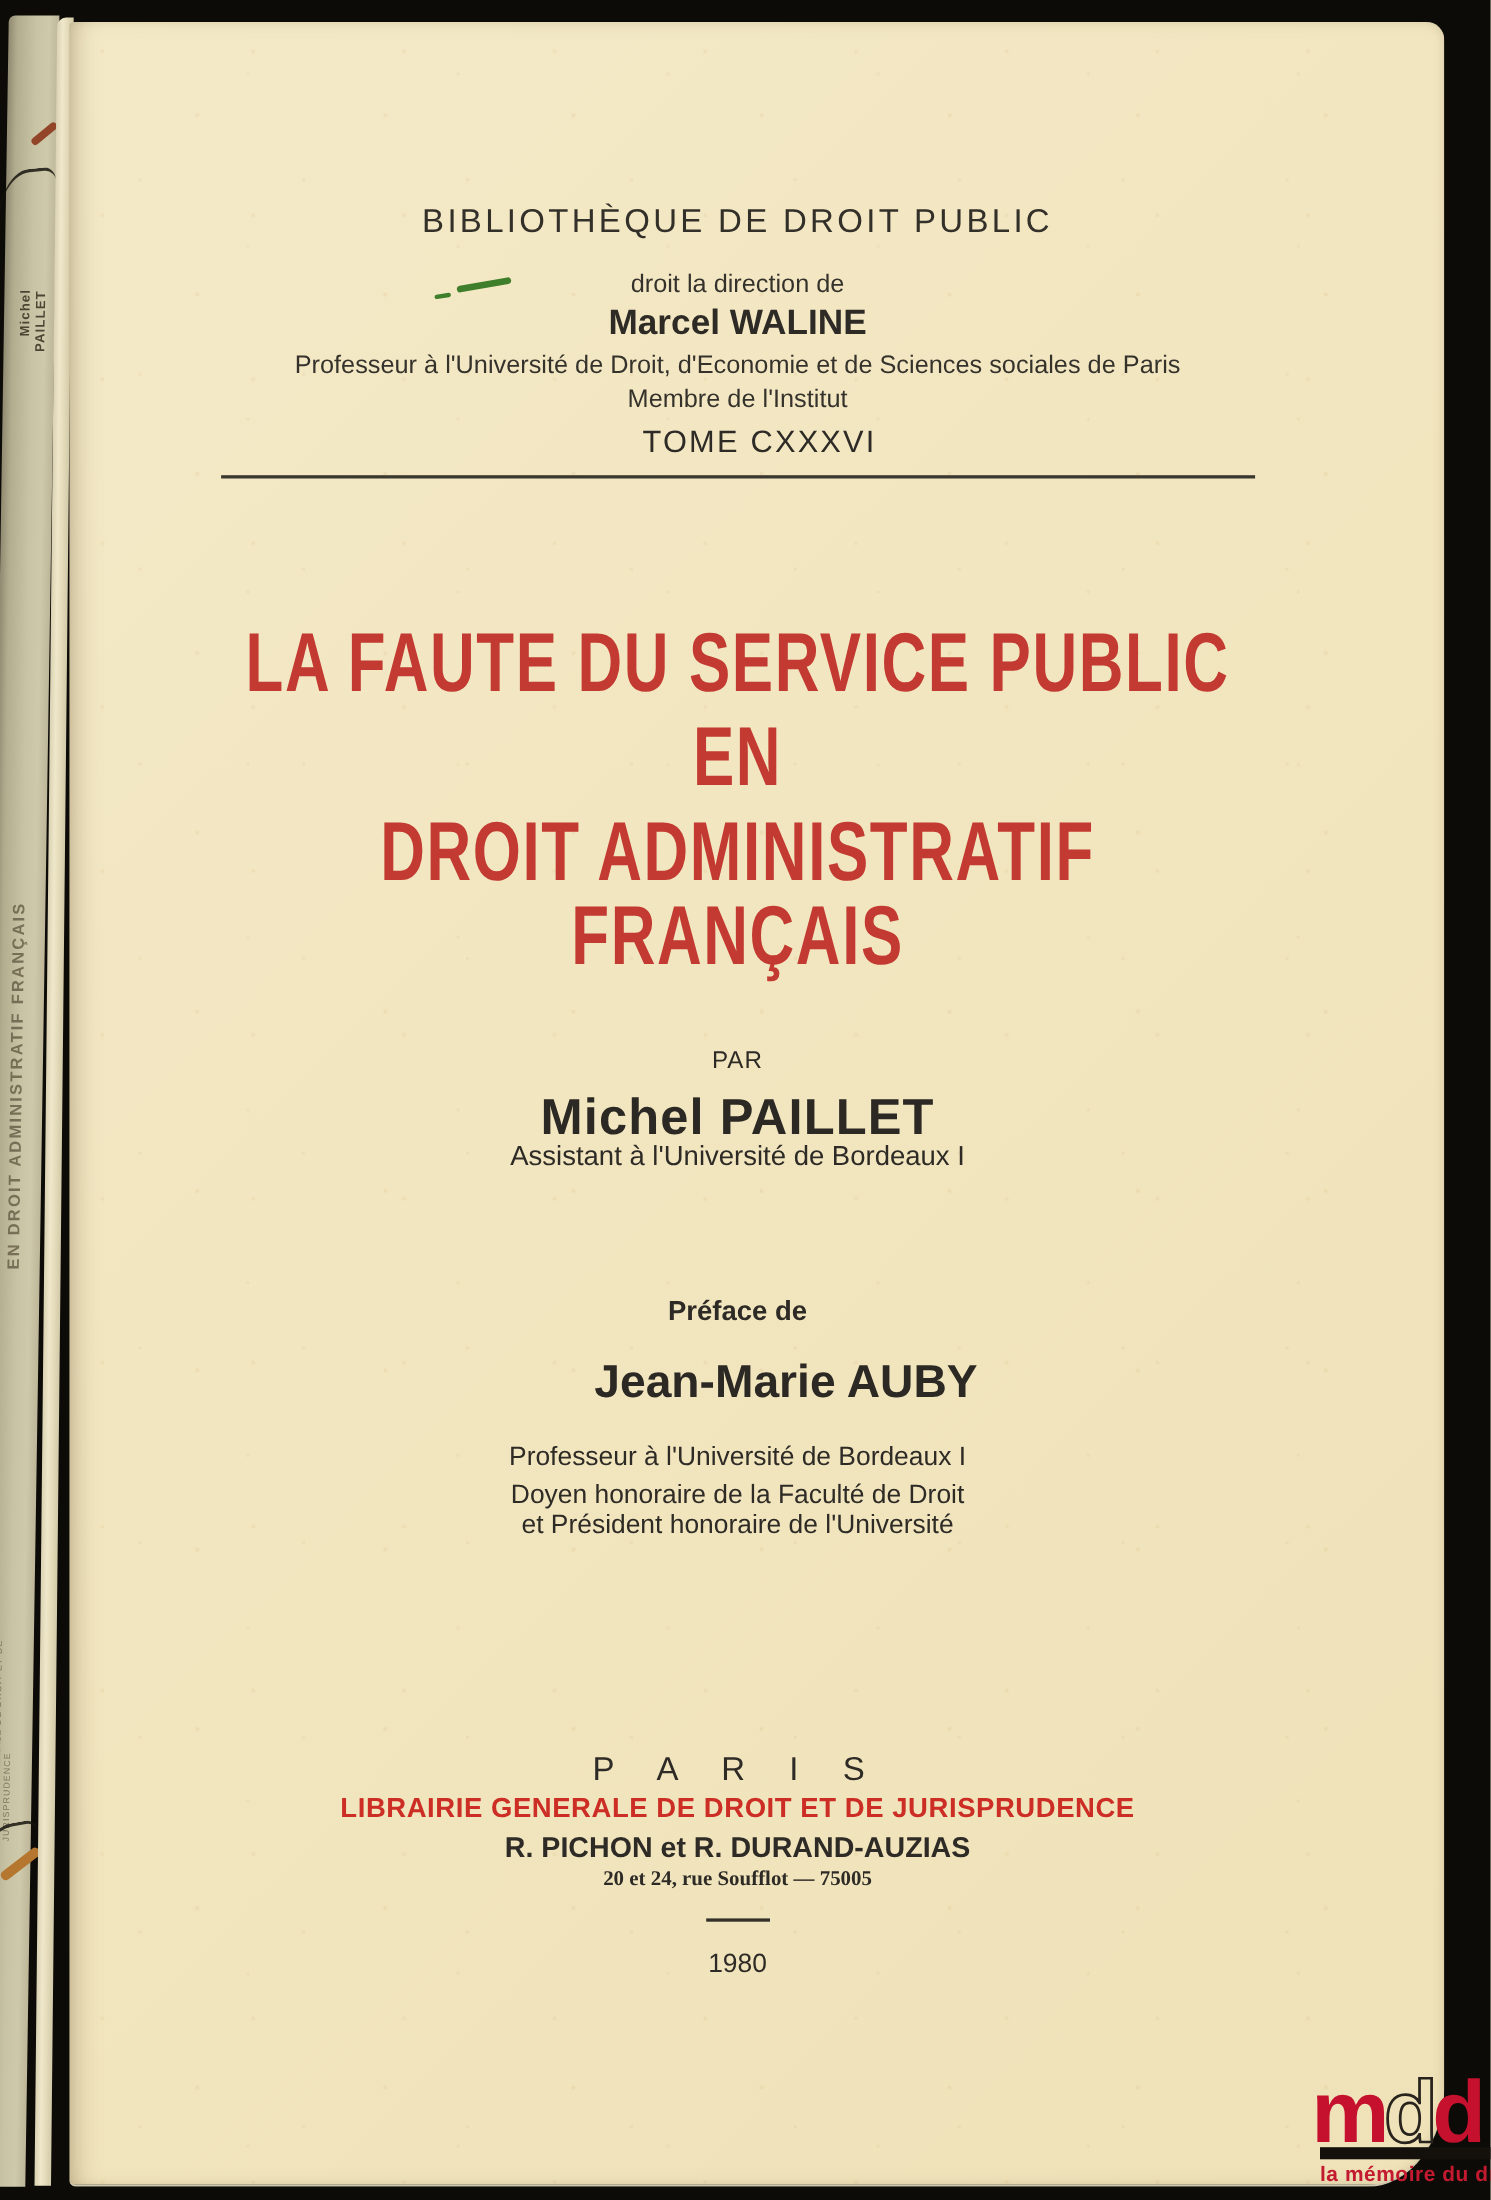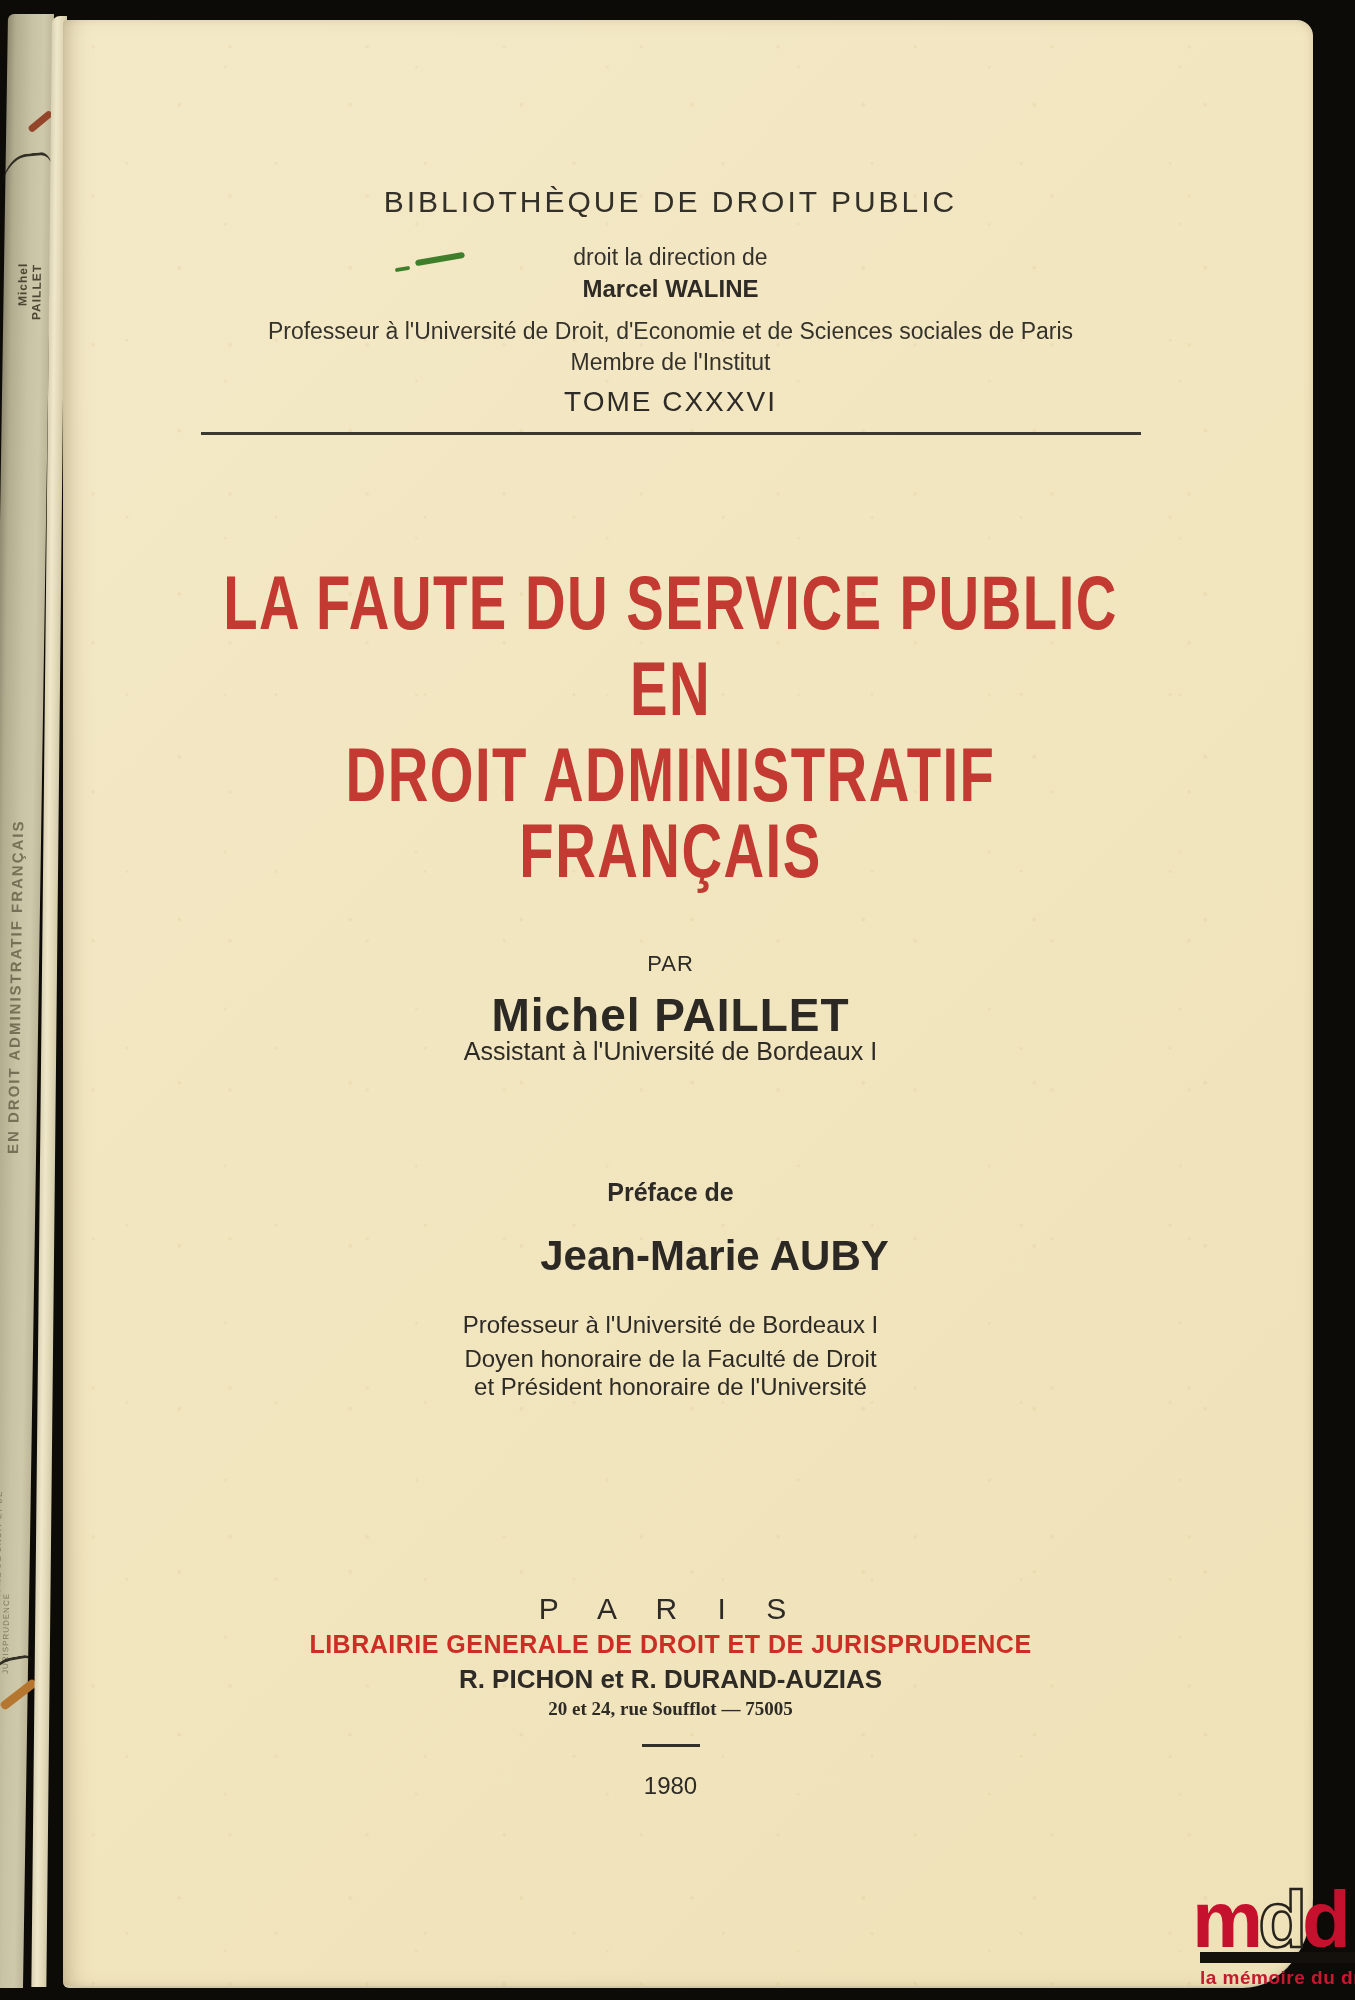--- a/index.html
+++ b/index.html
@@ -42,21 +42,21 @@
       linear-gradient(135deg,#f4e9c7 0%,#f2e6c0 45%,#efe2b8 100%);
     background-size:137px 149px,171px 163px,149px 177px,191px 157px,100% 100%;
     border-radius:4px 16px 70px 6px/4px 16px 90px 6px;
     border-bottom:2px solid #cfc8ad;
     box-shadow:inset 16px 0 26px -16px rgba(100,80,45,0.5), inset -4px 0 10px -4px rgba(120,95,55,0.25);
   }
   .cover-text{position:absolute;left:0;top:0;width:1215px;text-align:center;color:#2e2b26;}
   .blk{position:absolute;left:0;width:100%;text-align:center;}
   .series{font-size:30px;letter-spacing:3px;color:#33302a;}
   .small{font-size:23px;color:#35322c;}
-  .waline{font-size:24px;font-weight:bold;}
+  .waline{font-size:32px;font-weight:bold;}
   .tome{font-size:28px;letter-spacing:2px;}
   .rule{position:absolute;left:50%;transform:translateX(-50%);width:940px;height:3px;background:#3b382f;}
   .title-line{
     font-size:76px;font-weight:bold;color:#c23a31;letter-spacing:2px;
     transform:scaleX(0.74);transform-origin:50% 50%;line-height:1;
   }
   .par{font-size:22px;letter-spacing:1px;}
   .author{font-size:46px;font-weight:bold;letter-spacing:1px;color:#2c2924;}
   .assist{font-size:25px;}
   .preface-label{font-size:25px;font-weight:bold;}
@@ -98,21 +98,21 @@
 <div class="hinge"></div>
 
 <div class="cover">
   <div class="cover-text">
 
     <div class="blk series" style="top:165px;">BIBLIOTHÈQUE DE DROIT PUBLIC</div>
     <div class="blk small" style="top:224px;">droit la direction de</div>
     <div class="blk waline" style="top:255px;">Marcel WALINE</div>
     <div class="blk small" style="top:298px;">Professeur à l'Université de Droit, d'Economie et de Sciences sociales de Paris</div>
     <div class="blk small" style="top:329px;">Membre de l'Institut</div>
-    <div class="blk tome" style="top:366px;">TOME CXXXVI</div>
+    <div class="blk tome" style="top:366px;padding-left:20px;">TOME CXXXVI</div>
 
     <div class="rule" style="top:412px;"></div>
 
     <div class="green-mark" style="left:332px;top:247px;width:15px;height:4px;transform:rotate(-9deg);"></div>
     <div class="green-mark" style="left:352px;top:236px;width:50px;height:6px;transform:rotate(-10deg);"></div>
 
     <div class="blk title-line" style="top:545px;">LA FAUTE DU SERVICE PUBLIC</div>
     <div class="blk title-line" style="top:631px;">EN</div>
     <div class="blk title-line" style="top:717px;">DROIT ADMINISTRATIF FRANÇAIS</div>
 

